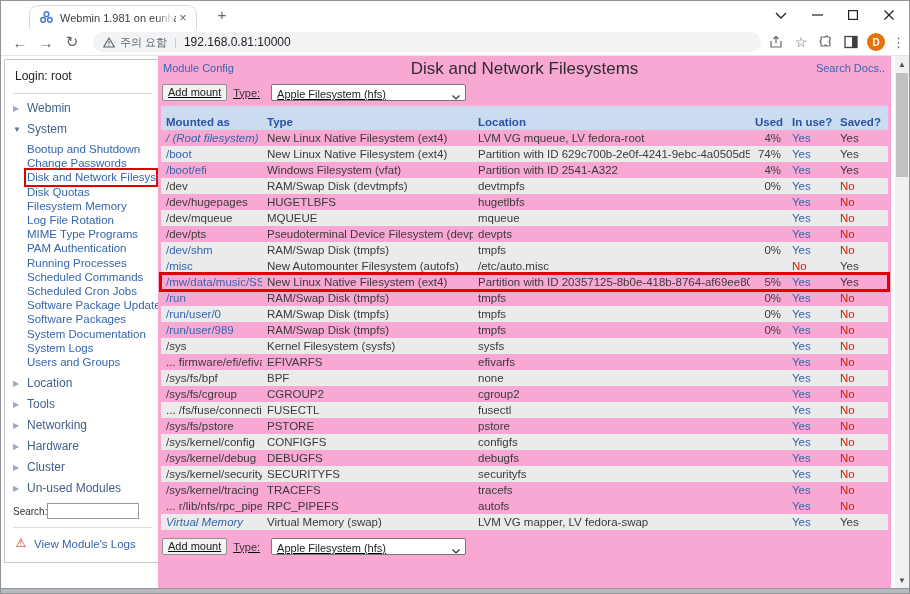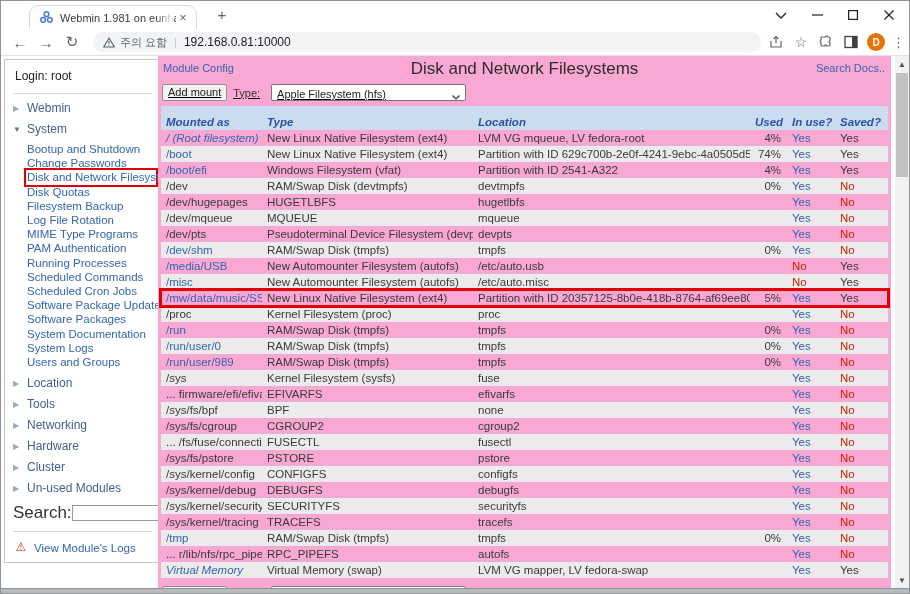--- a/index.html
+++ b/index.html
@@ -60,21 +60,21 @@
   .login { font-size:12px; color:#222; padding:2px 0 8px 2px; }
   .sb-hr { border:none; border-top:1px solid #d9d9d9; margin:2px 0 6px 0; }
   .section { margin:7px 0 6px 0; display:flex; align-items:center; }
   .sec-arrow { width:14px; font-size:8px; color:#9aa9c2; flex:0 0 14px; }
   .sec-arrow.open { color:#64748a; }
   .sec-label { font-size:12px; color:#44608c; }
   .sec-items { margin:2px 0 2px 14px; }
   .side-item { display:block; font-size:11.5px; line-height:14.2px; color:#3566ad; white-space:nowrap; }
   .side-item.red-box { border:2px solid #e00000; margin:-2px -6px -2px -3px; padding:0 2px 0 1px; }
   .searchrow { display:flex; align-items:center; margin:8px 0 8px 0; }
-  .searchrow label { font-size:17px; color:#333; }
+  .searchrow label { font-size:10px; color:#333; }
   .searchrow input { width:92px; height:16px; border:1px solid #9a9a9a; font-size:11px; }
   .foot-link { display:flex; align-items:center; margin:9px 0; }
   .foot-ic { width:16px; height:13px; margin-right:5px; font-size:12px; line-height:13px; text-align:center; }
   .ic-warning { color:#cc2200; }
   .ic-home { color:#7a5230; }
   .foot-label { font-size:11.5px; color:#3566ad; white-space:nowrap;text-align:right; }
 
   
   .m-head { position:relative; height:24px; }
   .m-link { position:absolute; top:6px; font-size:11px; color:#3566ad; white-space:nowrap; }
@@ -85,21 +85,21 @@
   .btn { font-size:11px; color:#222; background:#f2f2f2; border:1px solid #8f8f8f;
          padding:1px 5px 2px 5px; border-radius:2px; }
   .type-label { font-size:11px; color:#333; margin:0 11px 0 6px; }
   .selectbox { width:195px; height:17px; border:1px solid #767676; border-radius:2px; background:#fff;
                display:flex; align-items:flex-end; justify-content:space-between; padding:0 5px; }
   .selectbox .selval { font-size:11px; color:#222; white-space:nowrap; }
   .formrow.bottom { margin-top:7px; }
 
   table.fs { border-collapse:collapse; table-layout:fixed; width:727px; margin:4px 0 0 3px; }
   table.fs th { background:#cbdcf1; color:#2d52a3; font-size:11.5px; font-weight:bold;
-                text-align:left; height:24px; padding:8px 0 0 5px; white-space:nowrap; overflow:hidden;font-style:italic; }
+                text-align:left; height:24px; padding:8px 0 0 5px; white-space:nowrap; overflow:hidden; }
   table.fs td { font-size:11.5px; color:#3a3a3a; height:16px; padding:0 0 0 5px;
                 white-space:nowrap; overflow:hidden; }
   table.fs tr.stripe td { background:#ebebeb; }
   table.fs td.used { text-align:right; padding-right:6px; }
   .cell-link { color:#3566ad; }
   .cell-italic { font-style:italic; }
   .val-red { color:#cc2200; }
   .val-dark { color:#3a3a3a; }
   tr.hl { outline:3px solid #e00000; outline-offset:-1px; }
 </style>
@@ -210,21 +210,21 @@
   <div>
     <div class="section">
       <span class="sec-arrow open">▼</span>
       <span class="sec-label">System</span>
     </div>
     <div class="sec-items">
               <span class="side-item">Bootup and Shutdown</span>
               <span class="side-item">Change Passwords</span>
               <span class="side-item red-box">Disk and Network Filesystems</span>
               <span class="side-item">Disk Quotas</span>
-              <span class="side-item">Filesystem Backup</span>
+              <span class="side-item">Filesystem Memory</span>
               <span class="side-item">Log File Rotation</span>
               <span class="side-item">MIME Type Programs</span>
               <span class="side-item">PAM Authentication</span>
               <span class="side-item">Running Processes</span>
               <span class="side-item">Scheduled Commands</span>
               <span class="side-item">Scheduled Cron Jobs</span>
               <span class="side-item">Software Package Updates</span>
               <span class="side-item">Software Packages</span>
               <span class="side-item">System Documentation</span>
               <span class="side-item">System Logs</span>
@@ -396,52 +396,36 @@
             <td><span class="val-red">No</span></td>
           </tr>
           <tr class="stripe">
             <td><span class="cell-link">/dev/shm</span></td>
             <td>RAM/Swap Disk (tmpfs)</td>
             <td>tmpfs</td>
             <td class="used">0%</td>
             <td><span class="cell-link">Yes</span></td>
             <td><span class="val-red">No</span></td>
           </tr>
-          <tr>
-            <td><span class="cell-link">/media/USB</span></td>
-            <td>New Automounter Filesystem (autofs)</td>
-            <td>/etc/auto.usb</td>
-            <td class="used"></td>
-            <td><span class="val-red">No</span></td>
-            <td><span class="val-dark">Yes</span></td>
-          </tr>
           <tr class="stripe">
             <td><span class="cell-link">/misc</span></td>
             <td>New Automounter Filesystem (autofs)</td>
             <td>/etc/auto.misc</td>
             <td class="used"></td>
             <td><span class="val-red">No</span></td>
             <td><span class="val-dark">Yes</span></td>
           </tr>
           <tr class="hl">
             <td><span class="cell-link">/mw/data/music/SSD</span></td>
             <td>New Linux Native Filesystem (ext4)</td>
             <td>Partition with ID 20357125-8b0e-418b-8764-af69ee800cef</td>
             <td class="used">5%</td>
             <td><span class="cell-link">Yes</span></td>
             <td><span class="val-dark">Yes</span></td>
           </tr>
-          <tr class="stripe">
-            <td><span class="val-dark">/proc</span></td>
-            <td>Kernel Filesystem (proc)</td>
-            <td>proc</td>
-            <td class="used"></td>
-            <td><span class="cell-link">Yes</span></td>
-            <td><span class="val-red">No</span></td>
-          </tr>
           <tr>
             <td><span class="cell-link">/run</span></td>
             <td>RAM/Swap Disk (tmpfs)</td>
             <td>tmpfs</td>
             <td class="used">0%</td>
             <td><span class="cell-link">Yes</span></td>
             <td><span class="val-red">No</span></td>
           </tr>
           <tr class="stripe">
             <td><span class="cell-link">/run/user/0</span></td>
@@ -455,21 +439,21 @@
             <td><span class="cell-link">/run/user/989</span></td>
             <td>RAM/Swap Disk (tmpfs)</td>
             <td>tmpfs</td>
             <td class="used">0%</td>
             <td><span class="cell-link">Yes</span></td>
             <td><span class="val-red">No</span></td>
           </tr>
           <tr class="stripe">
             <td><span class="val-dark">/sys</span></td>
             <td>Kernel Filesystem (sysfs)</td>
-            <td>fuse</td>
+            <td>sysfs</td>
             <td class="used"></td>
             <td><span class="cell-link">Yes</span></td>
             <td><span class="val-red">No</span></td>
           </tr>
           <tr>
             <td><span class="val-dark">... firmware/efi/efivars</span></td>
             <td>EFIVARFS</td>
             <td>efivarfs</td>
             <td class="used"></td>
             <td><span class="cell-link">Yes</span></td>
@@ -529,28 +513,20 @@
             <td>securityfs</td>
             <td class="used"></td>
             <td><span class="cell-link">Yes</span></td>
             <td><span class="val-red">No</span></td>
           </tr>
           <tr>
             <td><span class="val-dark">/sys/kernel/tracing</span></td>
             <td>TRACEFS</td>
             <td>tracefs</td>
             <td class="used"></td>
-            <td><span class="cell-link">Yes</span></td>
-            <td><span class="val-red">No</span></td>
-          </tr>
-          <tr class="stripe">
-            <td><span class="cell-link">/tmp</span></td>
-            <td>RAM/Swap Disk (tmpfs)</td>
-            <td>tmpfs</td>
-            <td class="used">0%</td>
             <td><span class="cell-link">Yes</span></td>
             <td><span class="val-red">No</span></td>
           </tr>
           <tr>
             <td><span class="val-dark">... r/lib/nfs/rpc_pipefs</span></td>
             <td>RPC_PIPEFS</td>
             <td>autofs</td>
             <td class="used"></td>
             <td><span class="cell-link">Yes</span></td>
             <td><span class="val-red">No</span></td>

